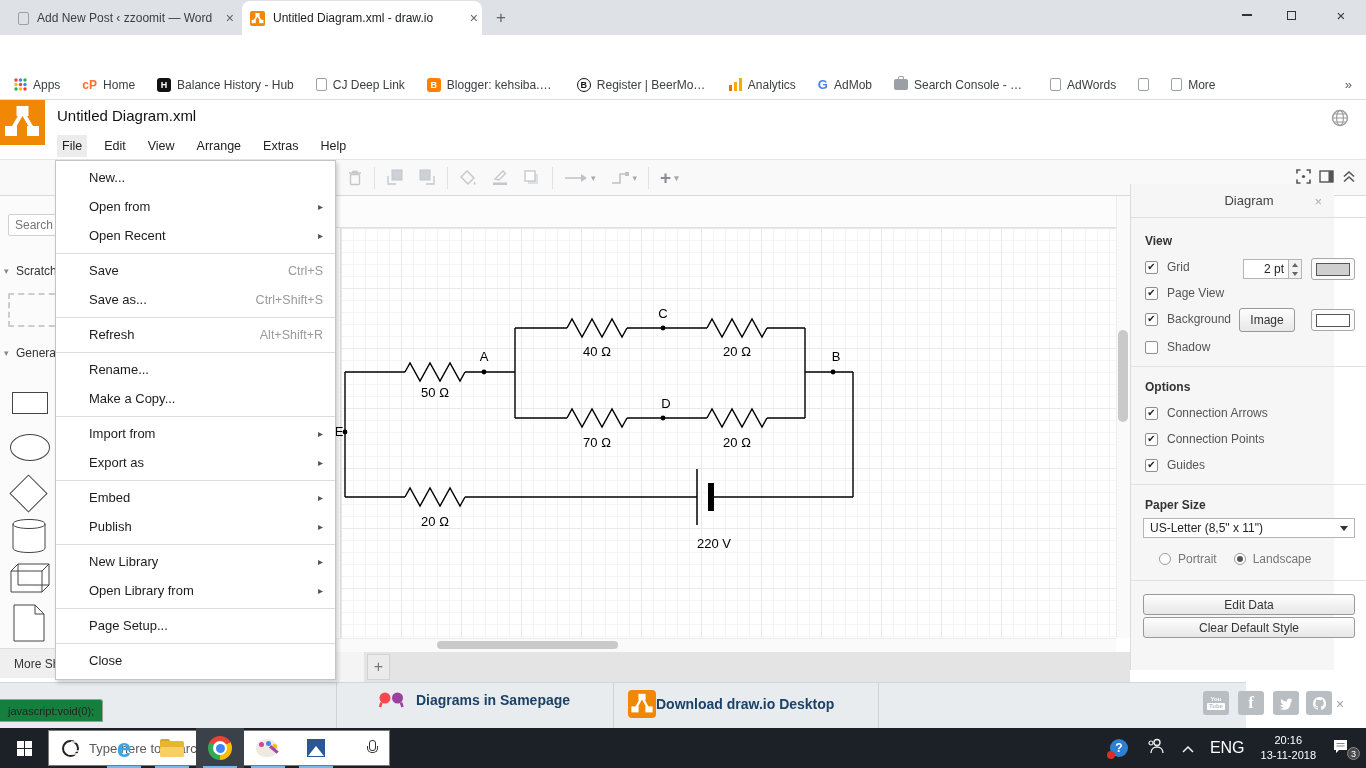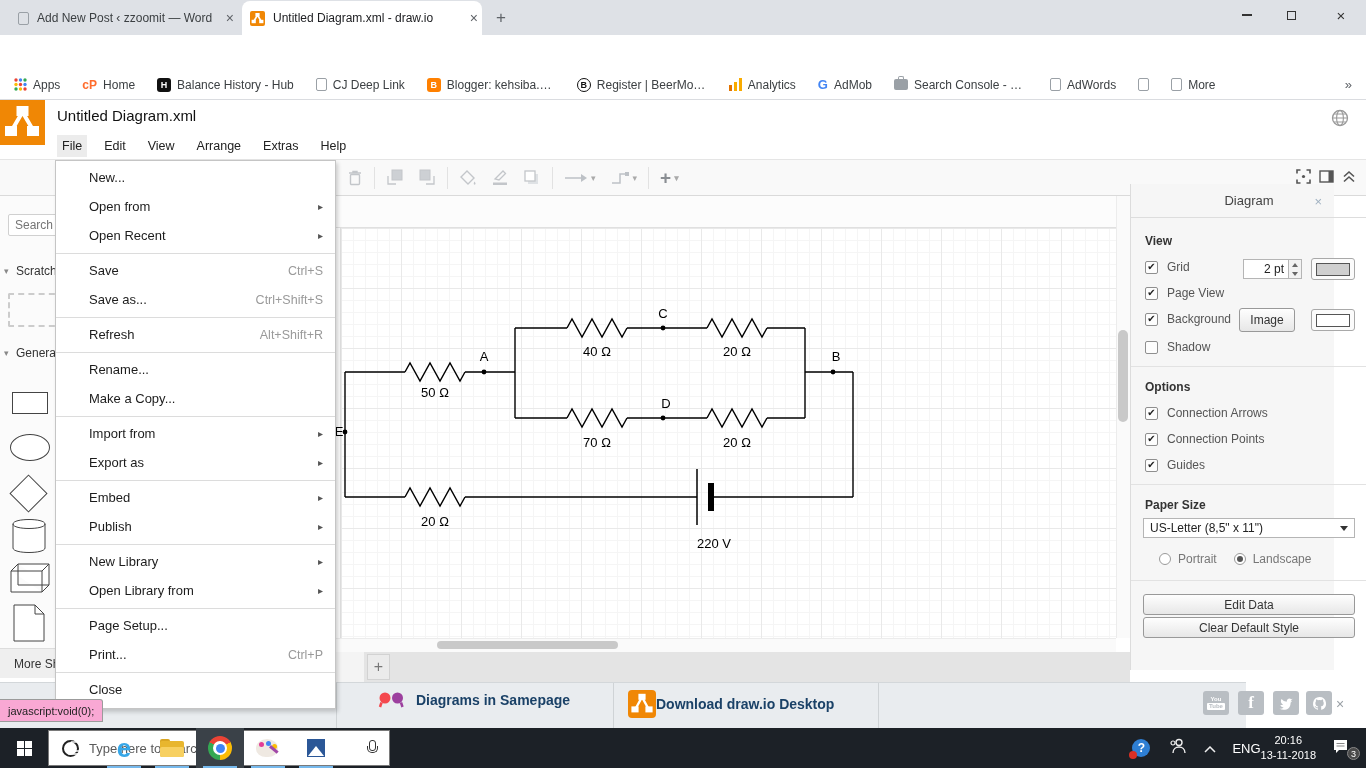--- a/index.html
+++ b/index.html
@@ -104,21 +104,21 @@
 .rad.sel{position:relative}
 .rad.sel::after{content:"";position:absolute;left:2px;top:2px;width:6px;height:6px;border-radius:50%;background:#555}
 
 
 .footer{left:0;top:682px;width:1246px;height:46px;background:#e9ecef;border-top:1px solid #d3d7da}
 .fdiv{position:absolute;top:0;width:1px;height:46px;background:#cfd3d6}
 .fb-text{font-size:14px;font-weight:bold;color:#1a4167;white-space:nowrap}
 .soc{position:absolute;top:8px;width:26px;height:24px;background:#b9bec3;border-radius:3px;display:flex;align-items:center;justify-content:center;flex-direction:column;color:#fff}
 
 
-.status{left:0;top:699px;height:23px;background:#f9a8d4;border:1px solid #9b9b9b;border-left:none;border-radius:0 3px 0 0;display:flex;align-items:center;padding:0 8px;font-size:11px;color:#222;z-index:60}
+.status{left:0;top:699px;height:23px;background:#15803d;border:1px solid #9b9b9b;border-left:none;border-radius:0 3px 0 0;display:flex;align-items:center;padding:0 8px;font-size:11px;color:#222;z-index:60}
 
 
 .fmenu{left:55px;top:160px;width:281px;background:#fff;border:1px solid #c5c5c5;box-shadow:2px 3px 4px rgba(0,0,0,.18);z-index:50;padding:2px 0 4px}
 .fm-item{height:29px;display:flex;align-items:center;padding:0 12px 0 33px;font-size:13px;color:#1c1c1c}
 .fm-sc{margin-left:auto;color:#9a9a9a;font-size:12.5px}
 .fm-ar{margin-left:auto;color:#555;font-size:10px}
 .fm-div{height:1px;background:#dcdcdc;margin:2.5px 0}
 
 
 .taskbar{left:0;top:728px;width:1366px;height:40px;background:#1c2127;z-index:100}
@@ -646,24 +646,20 @@
         <span class="fm-ar">▸</span>
       </div>
     <div class="fm-item">
         <span>Open Library from</span>
         <span class="fm-ar">▸</span>
       </div>
     <div class="fm-div"></div>
     <div class="fm-item">
         <span>Page Setup...</span>
       </div>
-    <div class="fm-item">
-        <span>Print...</span>
-        <span class="fm-sc">Ctrl+P</span>
-      </div>
     <div class="fm-div"></div>
     <div class="fm-item">
         <span>Close</span>
       </div>
   </div>
 
   <div class="ab status">javascript:void(0);</div>
 
   <div class="ab taskbar flex">
     <div class="tb-cell ctr">
@@ -729,21 +725,21 @@
         <span style="position:absolute;left:-2px;bottom:-1px;width:8px;height:8px;border-radius:50%;background:#d93025"></span>
       </span>
       <span style="margin-right:18px"><svg width="17" height="16">
             <circle cx="10" cy="4.5" r="3" fill="none" stroke="#eee" stroke-width="1.4"></circle>
             <path d="M4 15c0-4 3-6 6-6s6 2 6 6" fill="none" stroke="#eee" stroke-width="1.4"></path>
             <circle cx="4" cy="5" r="2" fill="none" stroke="#eee" stroke-width="1.2"></circle>
           </svg></span>
       <span style="margin-right:16px"><svg width="12" height="7">
             <path d="M1 6 6 1l5 5" fill="none" stroke="#eee" stroke-width="1.5"></path>
           </svg></span>
-      <span style="font-size:13px;">ENG</span>
+      <span style="font-size:16px;margin-right:16px">ENG</span>
       <span class="clock" style="margin-right:16px">
         <span style="display:block">20:16</span>
         <span style="display:block">13-11-2018</span>
       </span>
       <span style="position:relative;width:24px;height:20px;margin-right:10px">
         <svg width="18" height="17">
             <path d="M2 2h13v10H7l-3 3v-3H2z" fill="#fff"></path>
             <path d="M4.5 5.5h8 M4.5 8h8" stroke="#888" stroke-width="1"></path>
           </svg>
         <span class="ctr" style="position:absolute;right:-4px;bottom:-2px;width:13px;height:13px;border-radius:50%;background:#4a4a4a;border:1px solid #888;color:#fff;font-size:9px">3</span>

